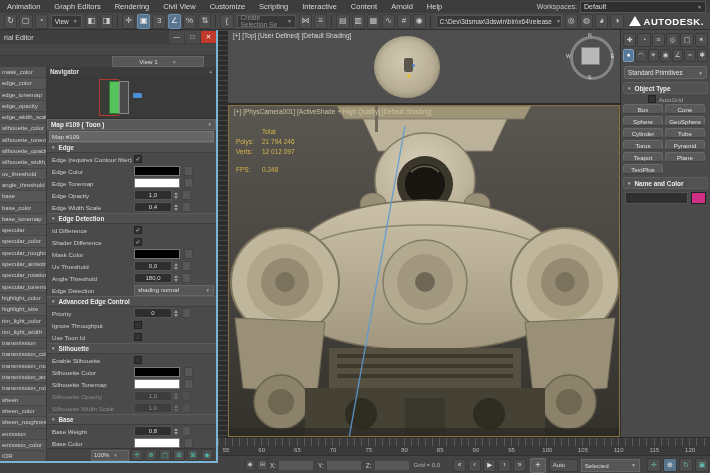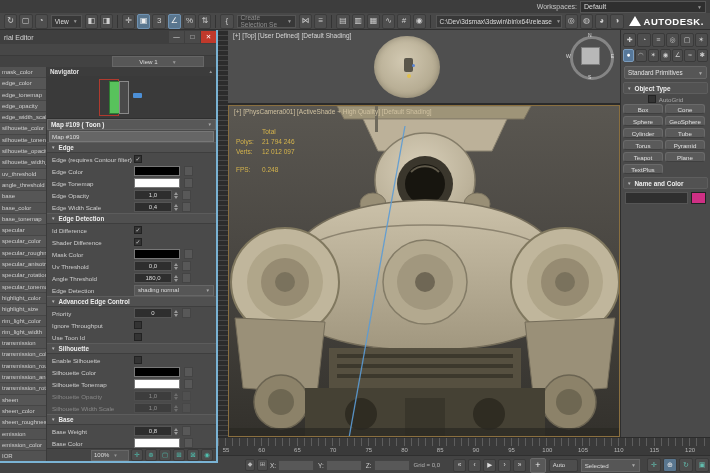--- a/index.html
+++ b/index.html
@@ -163,20 +163,32 @@
   
   #watermark{left:433px;top:450px;z-index:30;font-size:16.5px;color:#fff;white-space:nowrap;
     text-shadow:0 1px 2px rgba(0,0,0,.7);letter-spacing:.2px;}
 </style>
 </head>
 <body>
 
 <div id="stage">
 
   <div id="menu-bar" class="abs">
+    <div id="menu-items" style="display:flex;">
+        <div class="menu-item">Animation</div>
+        <div class="menu-item">Graph Editors</div>
+        <div class="menu-item">Rendering</div>
+        <div class="menu-item">Civil View</div>
+        <div class="menu-item">Customize</div>
+        <div class="menu-item">Scripting</div>
+        <div class="menu-item">Interactive</div>
+        <div class="menu-item">Content</div>
+        <div class="menu-item">Arnold</div>
+        <div class="menu-item">Help</div>
+      </div>
     <div id="workspaces">
       <span>Workspaces:</span>
       <div id="workspace-drop">
         <span>Default</span>
         <span class="arr">▼</span>
       </div>
     </div>
   </div>
 
   <div id="toolbar" class="abs">

